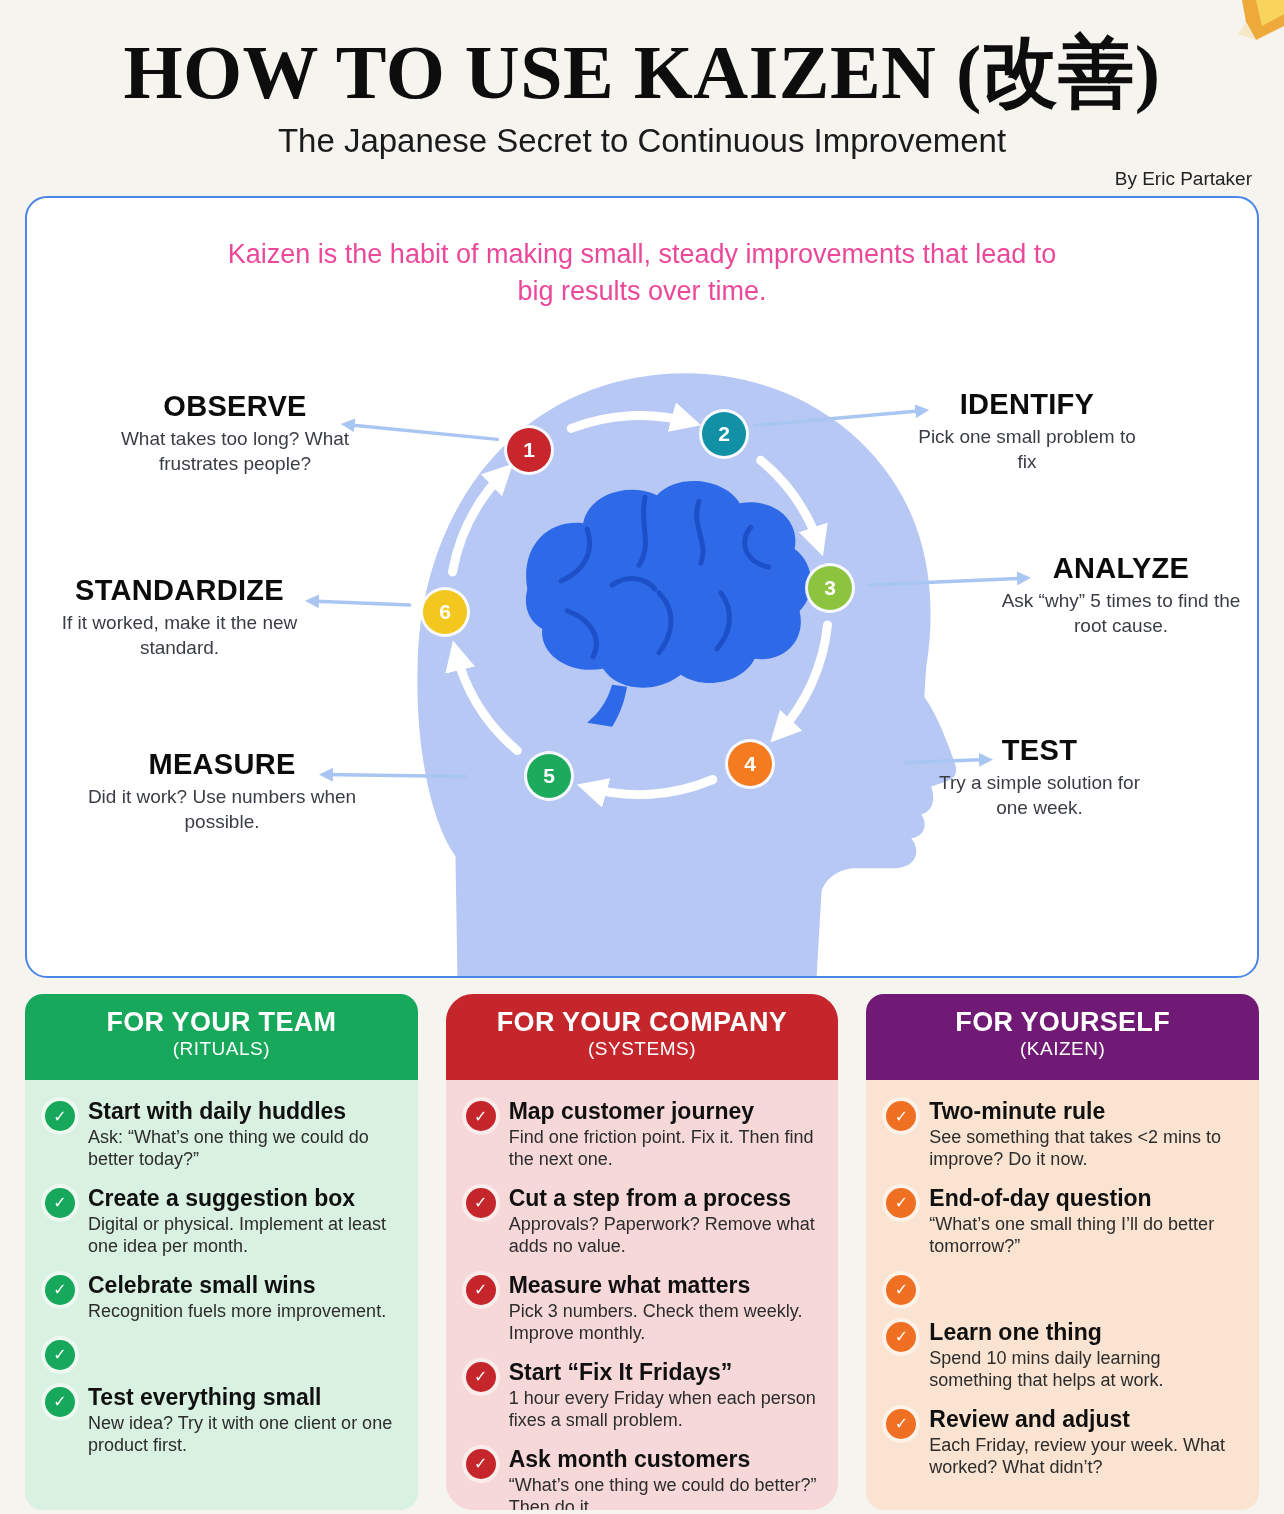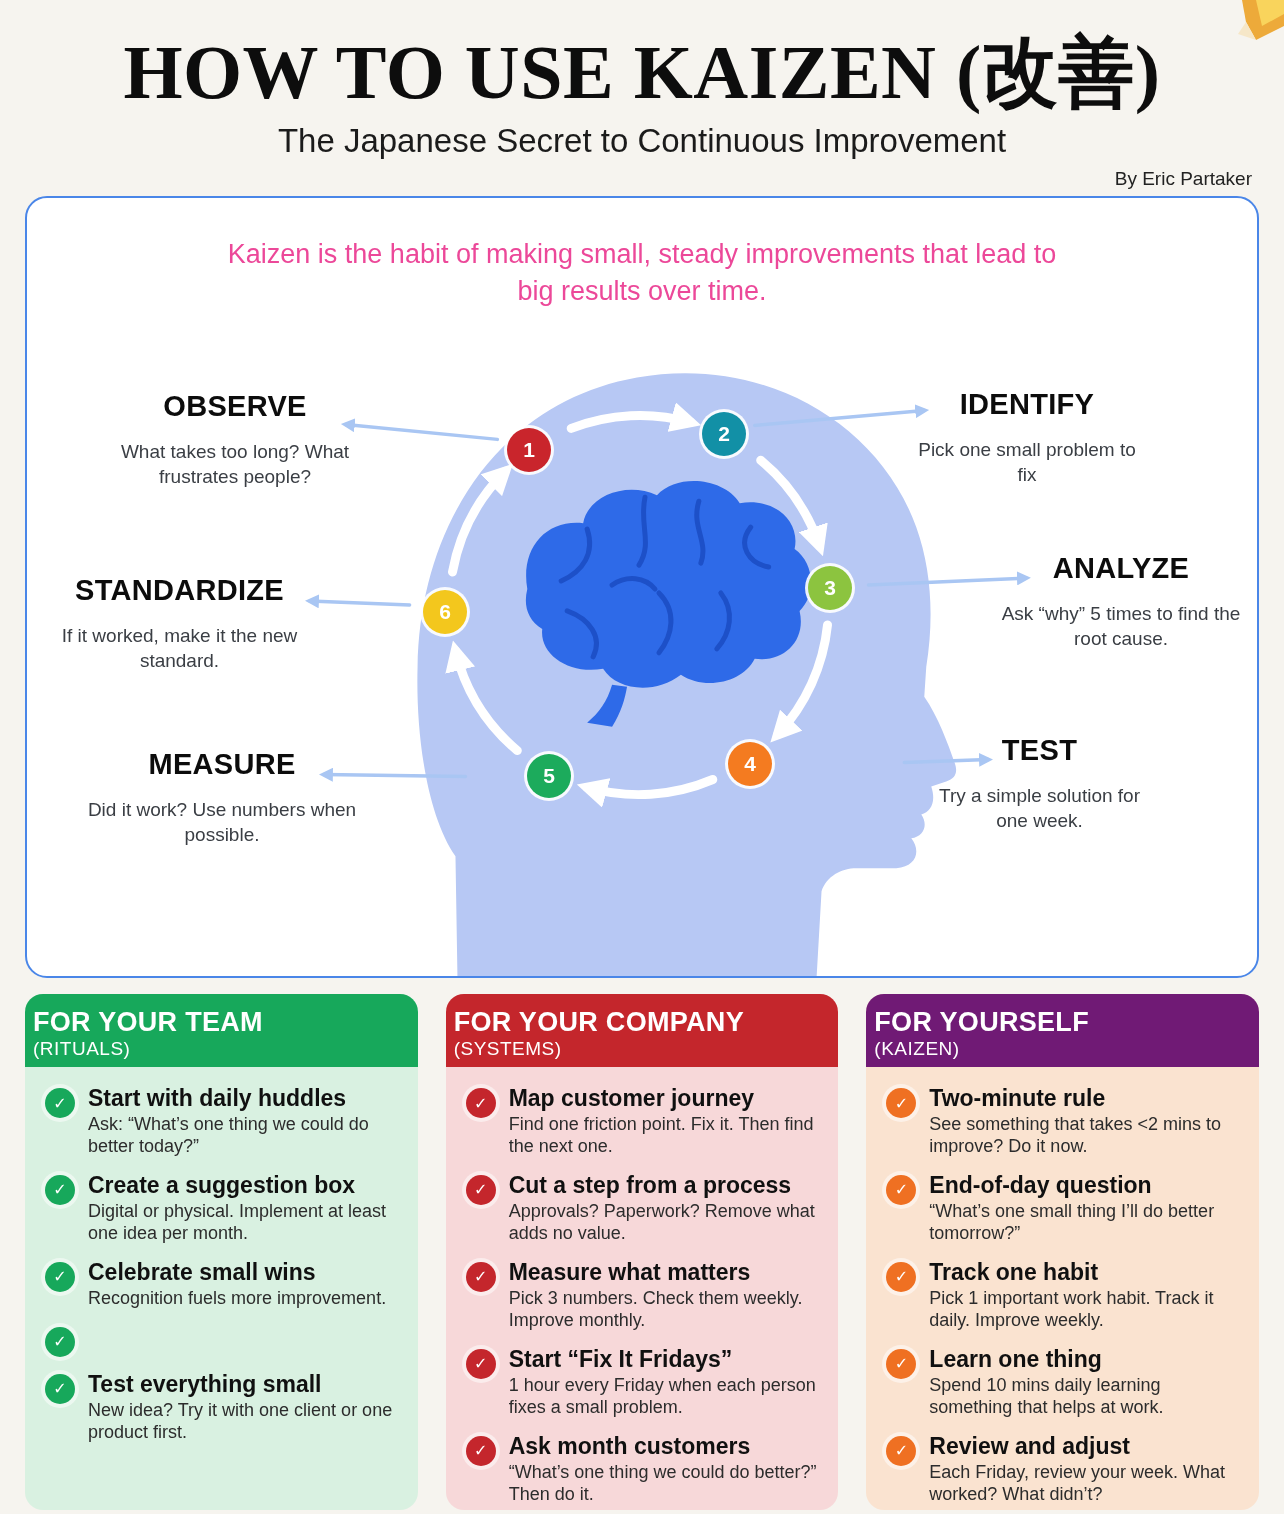--- a/index.html
+++ b/index.html
@@ -41,31 +41,31 @@
   .diagram-svg { position:absolute; inset:0; width:100%; height:100%; z-index:1; }
 
   .badge {
     position:absolute; width:44px; height:44px; border-radius:50%;
     display:flex; align-items:center; justify-content:center;
     color:#fff; font-weight:700; font-size:21px; z-index:4;
     box-shadow:0 0 0 3px rgba(255,255,255,0.9);
   }
   .cycle-label { position:absolute; text-align:center; z-index:4; }
   .cycle-label h3 { font-size:29px; font-weight:800; color:#0c0c0c; letter-spacing:0.3px; }
-  .cycle-label p { font-size:19px; color:#3a3e44; line-height:1.3; margin-top:17px; }
+  .cycle-label p { font-size:19px; color:#3a3e44; line-height:1.3; margin-top:4px; }
 
   .cards {
     position:absolute; left:25px; top:994px; width:1234px;
     display:grid; grid-template-columns:1fr 1fr 1fr; gap:28px;
   }
   .card {
     border-radius:18px; overflow:hidden; height:516px;
     display:flex; flex-direction:column;
   }
-  .card-header { padding:13px 8px 7px; text-align:left; color:#fff; }
+  .card-header { padding:13px 8px 20px; text-align:center; color:#fff; }
   .card-header h2 { font-size:27px; font-weight:800; letter-spacing:0.3px; }
   .card-header .card-sub { font-size:19px; font-weight:500; margin-top:0; letter-spacing:0.5px; }
   .card-body { padding:18px 20px 8px; display:flex; flex-direction:column; gap:14px; }
   .card-item { display:flex; align-items:flex-start; gap:13px; }
   .check {
     flex:0 0 30px; width:30px; height:30px; border-radius:50%;
     display:flex; align-items:center; justify-content:center;
     color:#fff; font-size:16px; font-weight:700; margin-top:3px;
     box-shadow:0 0 0 4px rgba(255,255,255,0.5);
   }
@@ -241,21 +241,21 @@
       <div class="card-item">
         <span class="check" style="background-color: rgb(23, 168, 91);">✓</span>
         <div>
             <h4>Test everything small</h4>
             <p>New idea? Try it with one client or one product first.</p>
           </div>
       </div>
     </div>
   </div>
 
-  <div class="card" style="background-color: rgb(247, 216, 217);">
+  <div class="card" style="background-color: rgb(247, 216, 217); border-radius: 27px;">
     <div class="card-header" style="background-color: rgb(196, 38, 44);">
       <h2>FOR YOUR COMPANY</h2>
       <div class="card-sub">(SYSTEMS)</div>
     </div>
     <div class="card-body">
       <div class="card-item">
         <span class="check" style="background-color: rgb(196, 38, 44);">✓</span>
         <div>
             <h4>Map customer journey</h4>
             <p>Find one friction point. Fix it. Then find the next one.</p>
@@ -307,24 +307,20 @@
       </div>
       <div class="card-item">
         <span class="check" style="background-color: rgb(239, 112, 34);">✓</span>
         <div>
             <h4>End-of-day question</h4>
             <p>“What’s one small thing I’ll do better tomorrow?”</p>
           </div>
       </div>
       <div class="card-item">
         <span class="check" style="background-color: rgb(239, 112, 34);">✓</span>
-        <div>
-            <h4>Track one habit</h4>
-            <p>Pick 1 important work habit. Track it daily. Improve weekly.</p>
-          </div>
       </div>
       <div class="card-item">
         <span class="check" style="background-color: rgb(239, 112, 34);">✓</span>
         <div>
             <h4>Learn one thing</h4>
             <p>Spend 10 mins daily learning something that helps at work.</p>
           </div>
       </div>
       <div class="card-item">
         <span class="check" style="background-color: rgb(239, 112, 34);">✓</span>

